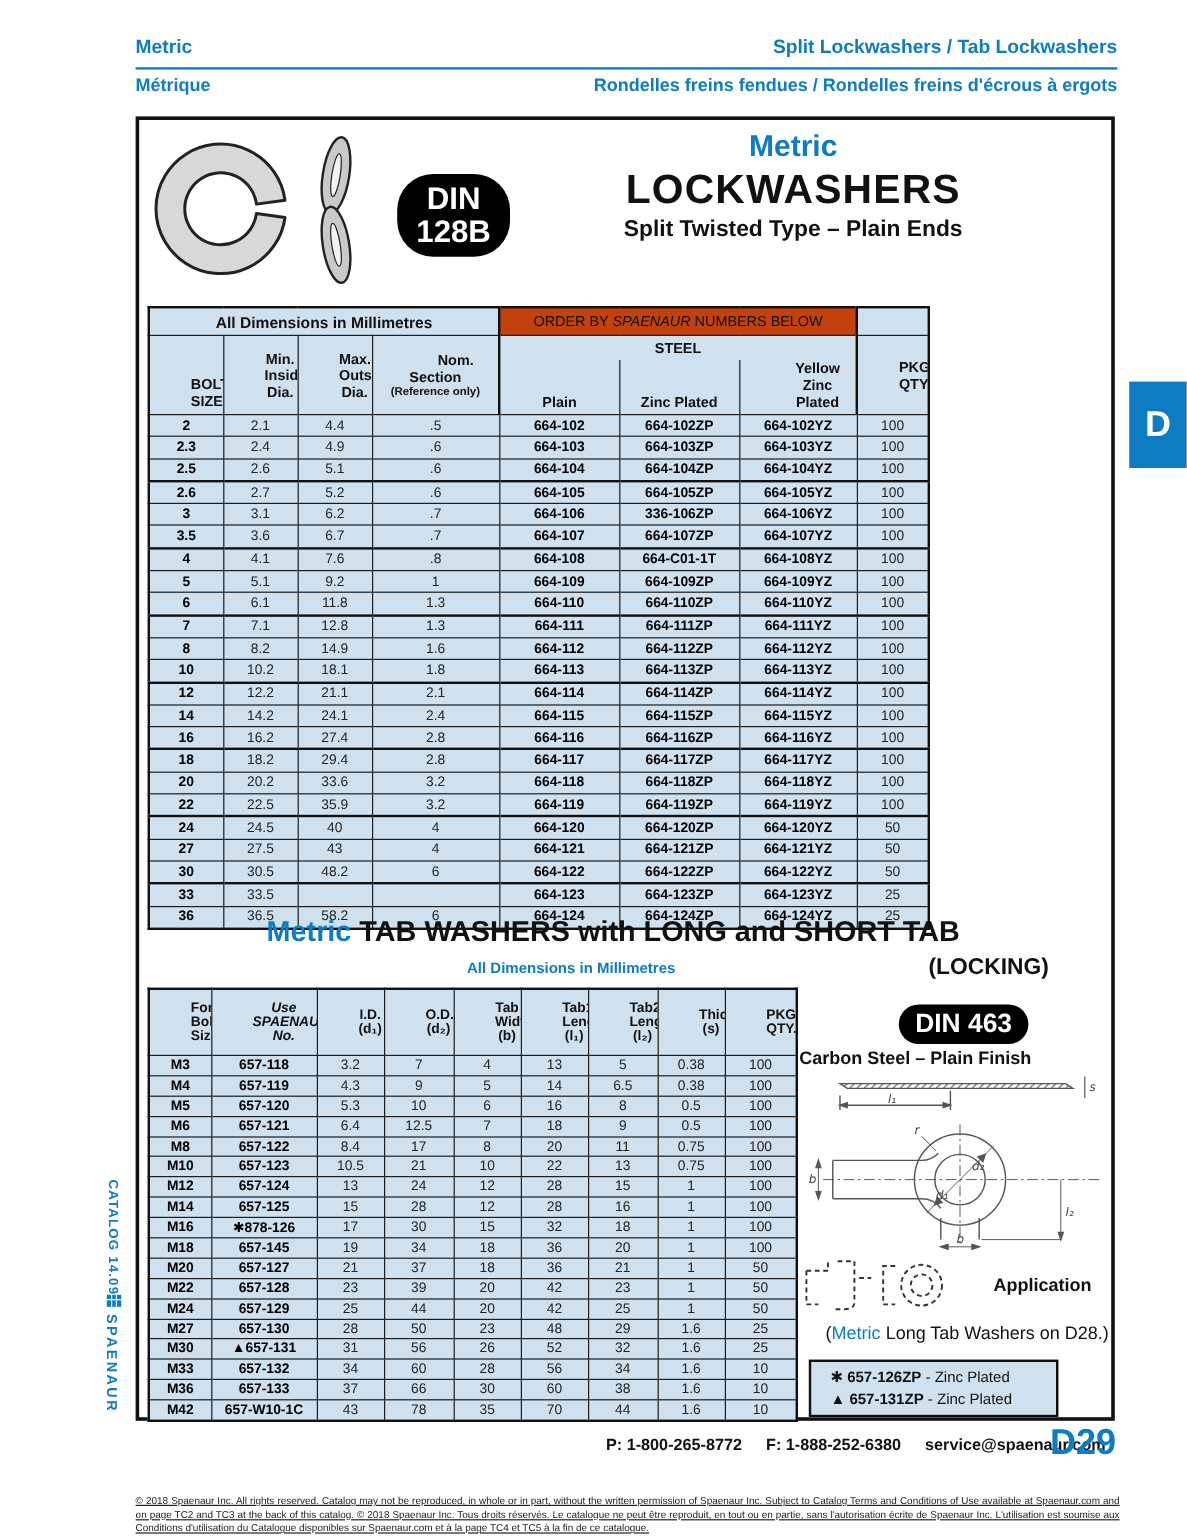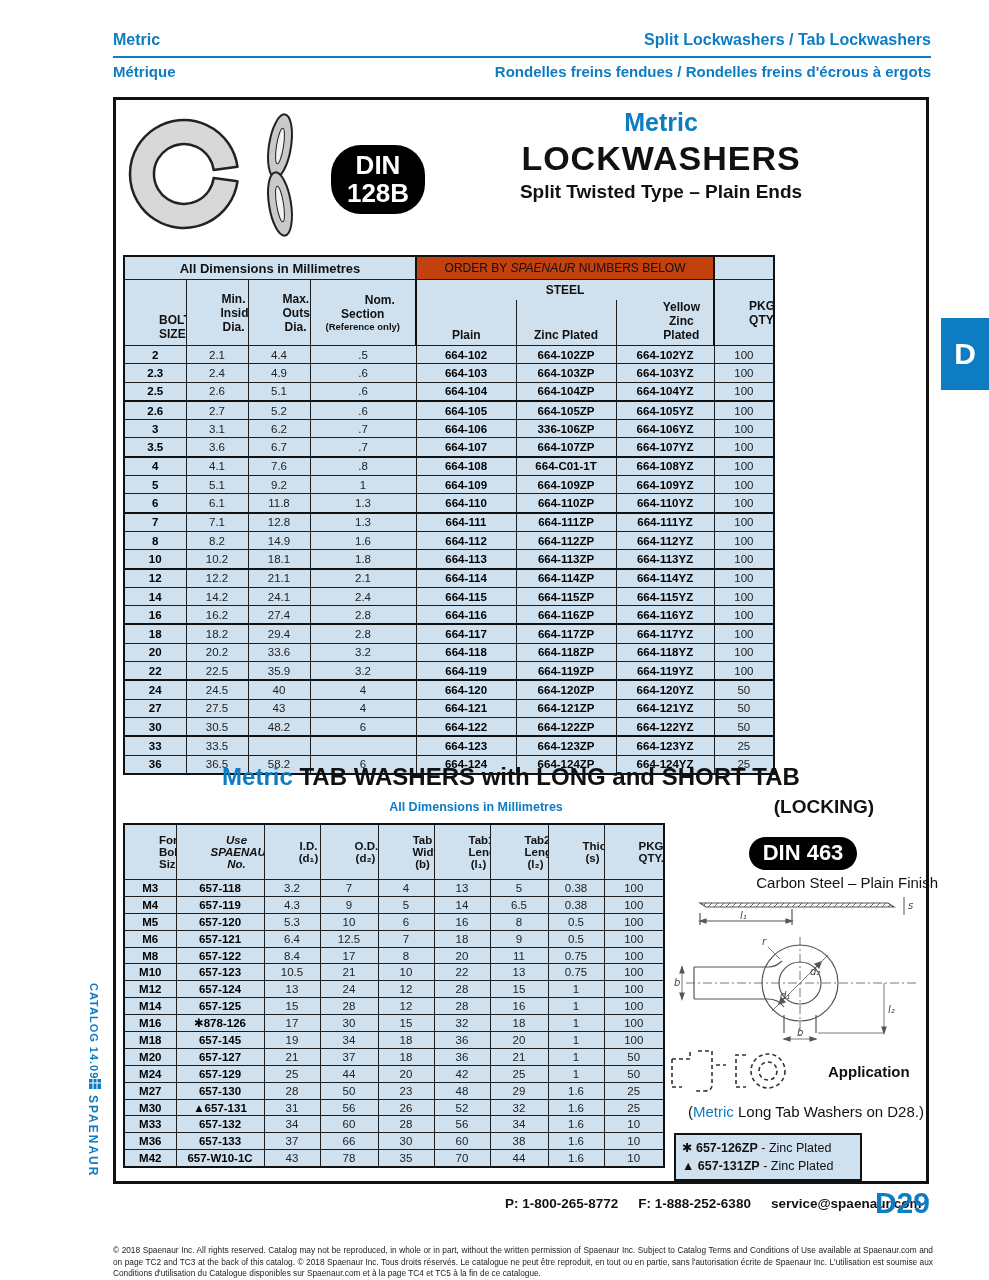--- a/index.html
+++ b/index.html
@@ -51,37 +51,37 @@
   .tw-alldims{position:absolute;left:150px;top:700px;width:420px;text-align:center;
               font-size:12.5px;font-weight:bold;color:#0e7cc2;}
   .tw-locking{position:absolute;right:52px;top:696px;font-size:19px;font-weight:bold;margin-left:37px;}
   .tw-table{position:absolute;left:7px;top:723px;width:540px;border:2px solid #111;}
   .tw-table th{font-size:11.5px;font-weight:bold;height:54px;}
   .tw-table td{font-size:11.5px;height:15.9px;color:#222;}
   .tw-table td:nth-child(1),.tw-table td:nth-child(2){font-weight:bold;color:#000;}
 
   
   .din-463{left:633px;top:737px;width:108px;padding:4px 0 5px;font-size:22px;}
-  .carbon{position:absolute;left:550px;top:774px;width:272px;text-align:right;
-          font-size:15px;font-weight:normal;}
+  .carbon{position:absolute;left:550px;top:774px;width:272px;text-align:left;
+          font-size:15px;font-weight:bold;}
   .diagram{position:absolute;left:556px;top:795px;}
   .app-row{position:absolute;left:552px;top:945px;width:280px;display:flex;
            align-items:center;gap:10px;}
   .app-label{font-size:15px;font-weight:bold;}
   .d28-note{position:absolute;left:540px;top:1003px;width:300px;text-align:center;font-size:15px;}
   .footnote-box{position:absolute;left:558px;top:1033px;width:172px;background:#cfe0ee;
-                border:2px solid #111;padding:4px 6px;font-size:12.5px;line-height:1.45;}
+                border:2px solid #111;padding:4px 16px;font-size:12.5px;line-height:1.45;}
   .fn-code{font-weight:bold;}
 
   
   .contact-row{position:absolute;left:505px;top:1196px;width:430px;display:flex;gap:20px;
                font-size:13.5px;font-weight:bold;}
   .page-code{position:absolute;right:59px;top:1186px;font-size:30px;font-weight:bold;color:#0e7cc2;}
   .copyright{position:absolute;left:113px;top:1245px;width:820px;font-size:8.3px;
-             line-height:1.4;color:#222;text-align:justify;}
+             line-height:1.4;color:#222;text-align:justify;text-decoration:underline;}
 
   
   .v-text{position:absolute;writing-mode:vertical-rl;color:#0e7cc2;font-weight:bold;
           letter-spacing:1px;}
   .v-cat{left:88px;top:983px;font-size:11px;}
   .v-brand{left:86px;top:1095px;font-size:12px;letter-spacing:2px;}
   .side-logo{position:absolute;left:88px;top:1078px;}
 
   
   .d-tab{position:absolute;left:941px;top:318px;width:48px;height:72px;background:#0e7cc2;
@@ -571,20 +571,31 @@
           <td>657-127</td>
           <td>21</td>
           <td>37</td>
           <td>18</td>
           <td>36</td>
           <td>21</td>
           <td>1</td>
           <td>50</td>
         </tr>
         <tr>
+          <td>M22</td>
+          <td>657-128</td>
+          <td>23</td>
+          <td>39</td>
+          <td>20</td>
+          <td>42</td>
+          <td>23</td>
+          <td>1</td>
+          <td>50</td>
+        </tr>
+        <tr>
           <td>M24</td>
           <td>657-129</td>
           <td>25</td>
           <td>44</td>
           <td>20</td>
           <td>42</td>
           <td>25</td>
           <td>1</td>
           <td>50</td>
         </tr>

